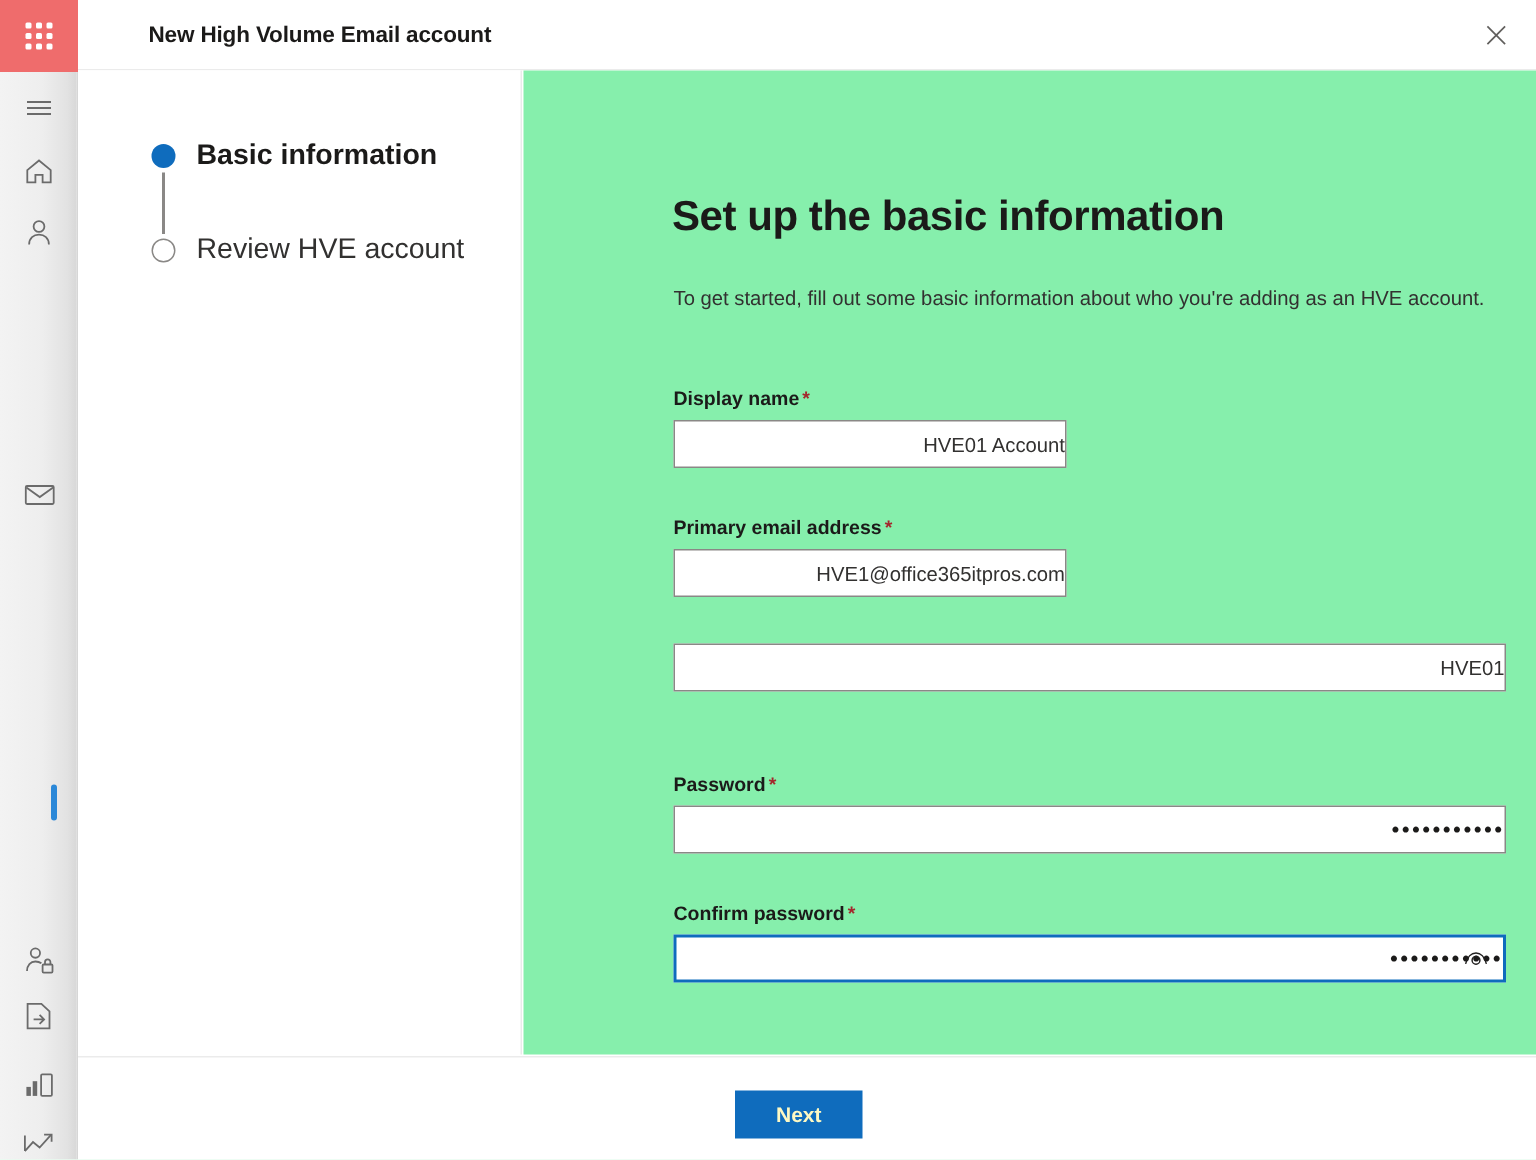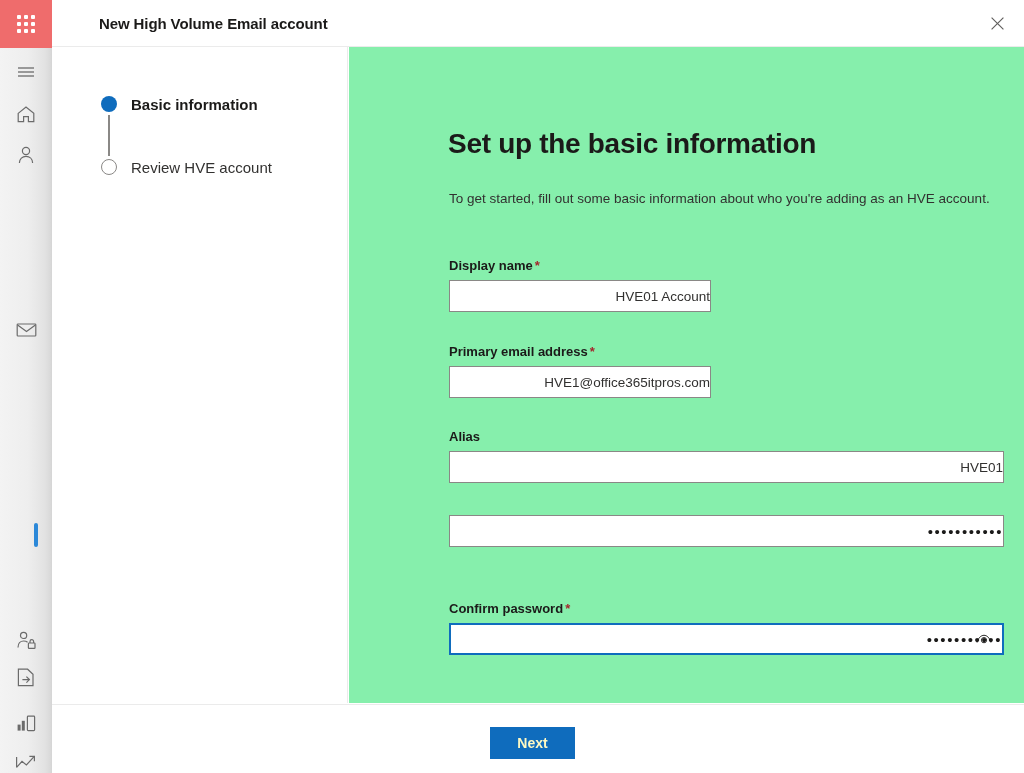--- a/index.html
+++ b/index.html
@@ -121,21 +121,21 @@
   .step + .step { margin-top: 41px; text-align: center; }
   .step-bullet {
     position: relative;
     width: 16px; height: 16px;
     flex: 0 0 16px;
     border-radius: 50%;
     margin-right: 14px;
   }
   .step-bullet.active { background: #0f6cbd; }
   .step-bullet.inactive { background: #ffffff; border: 1.6px solid #8a8886; }
-  .step-label { font-size: 15px; color: #323130; white-space: nowrap; }
+  .step-label { font-size: 19px; color: #323130; white-space: nowrap; }
   .step-label.active { font-weight: bold; color: #1b1a19; }
   #step-connector {
     position: absolute;
     left: 7px;
     top: 22px;
     width: 1.5px;
     height: 41px;
     background: #8a8886;
   }
 
@@ -358,29 +358,29 @@
       <div class="field" style="top:286px">
         <label class="field-label">
           <span>Primary email address</span><span class="req">*</span>
         </label>
         <div class="input-box" style="width:262px">
           <span class="input-text">HVE1@office365itpros.com</span>
         </div>
       </div>
 
       <div class="field" style="top:371px">
-        <label class="field-label">
-          <span>Alias</span>
-        </label>
         <div class="input-box" style="width:555px">
           <span class="input-text">HVE01</span>
         </div>
       </div>
 
       <div class="field" style="top:457px">
+        <label class="field-label">
+          <span>Password</span><span class="req">*</span>
+        </label>
         <div class="input-box" style="width:555px">
           <span class="input-text mask">•••••••••••</span>
         </div>
       </div>
 
       <div class="field" style="top:543px">
         <label class="field-label">
           <span>Confirm password</span><span class="req">*</span>
         </label>
         <div class="input-box focused" style="width:555px">

